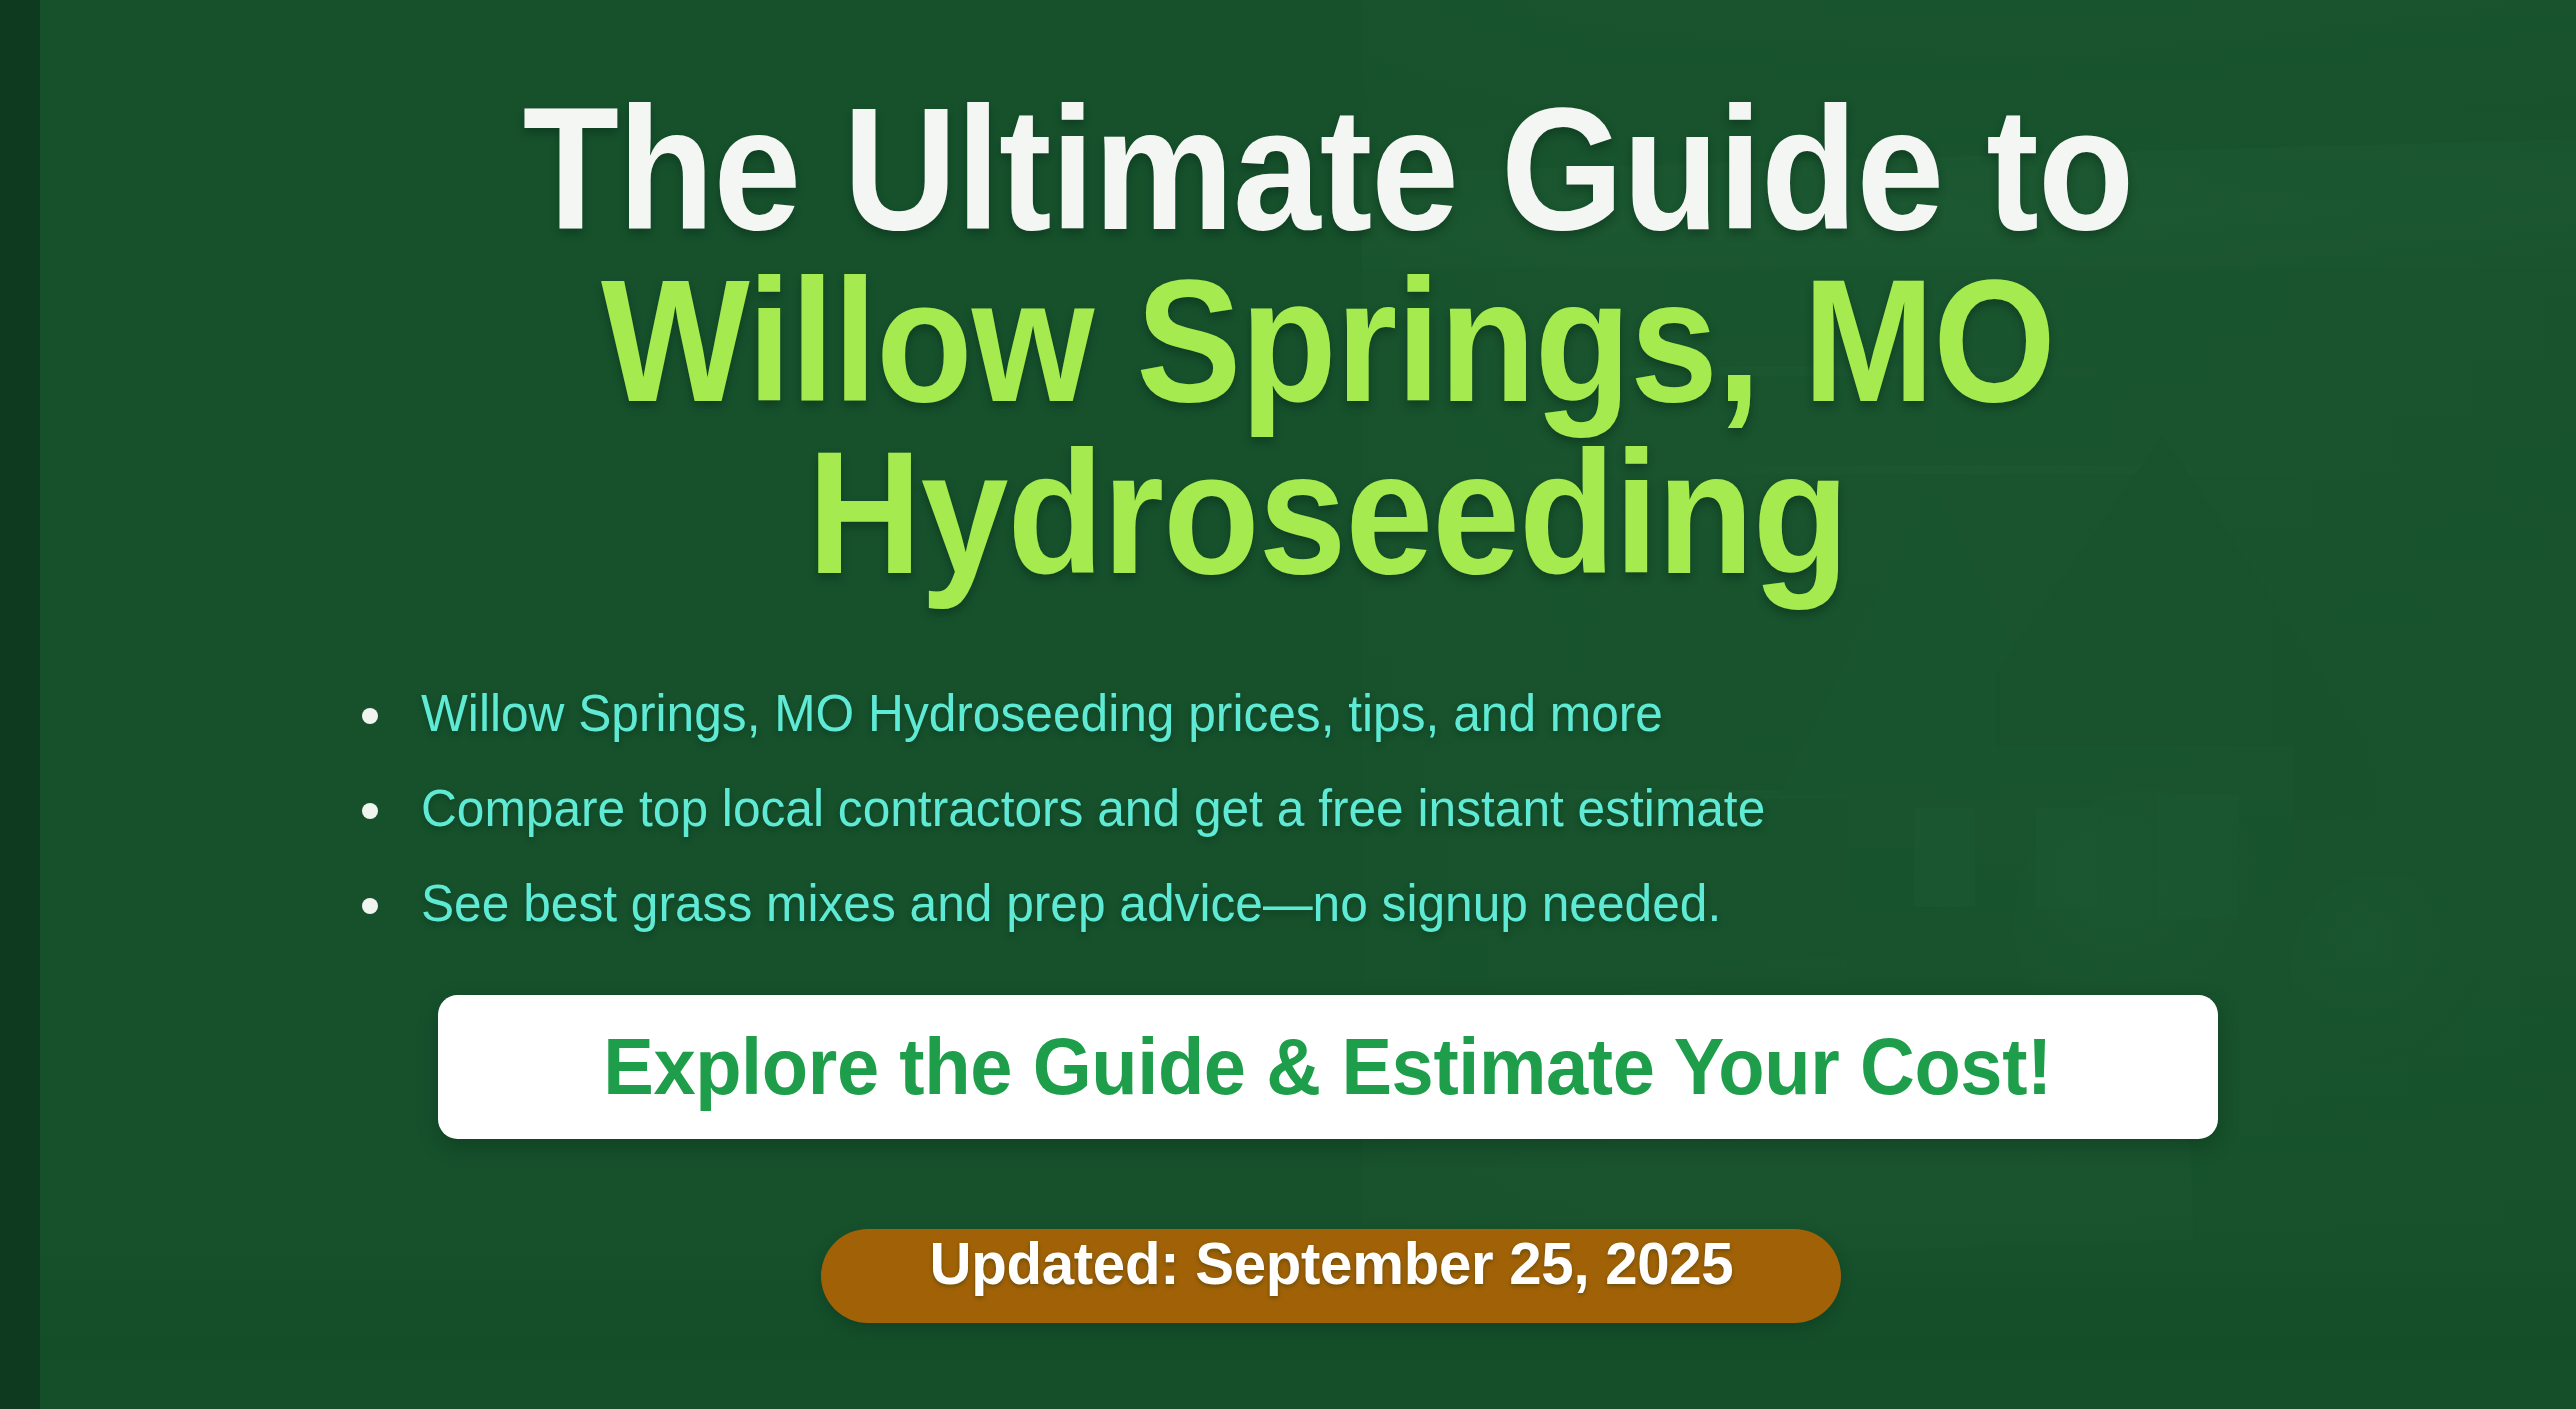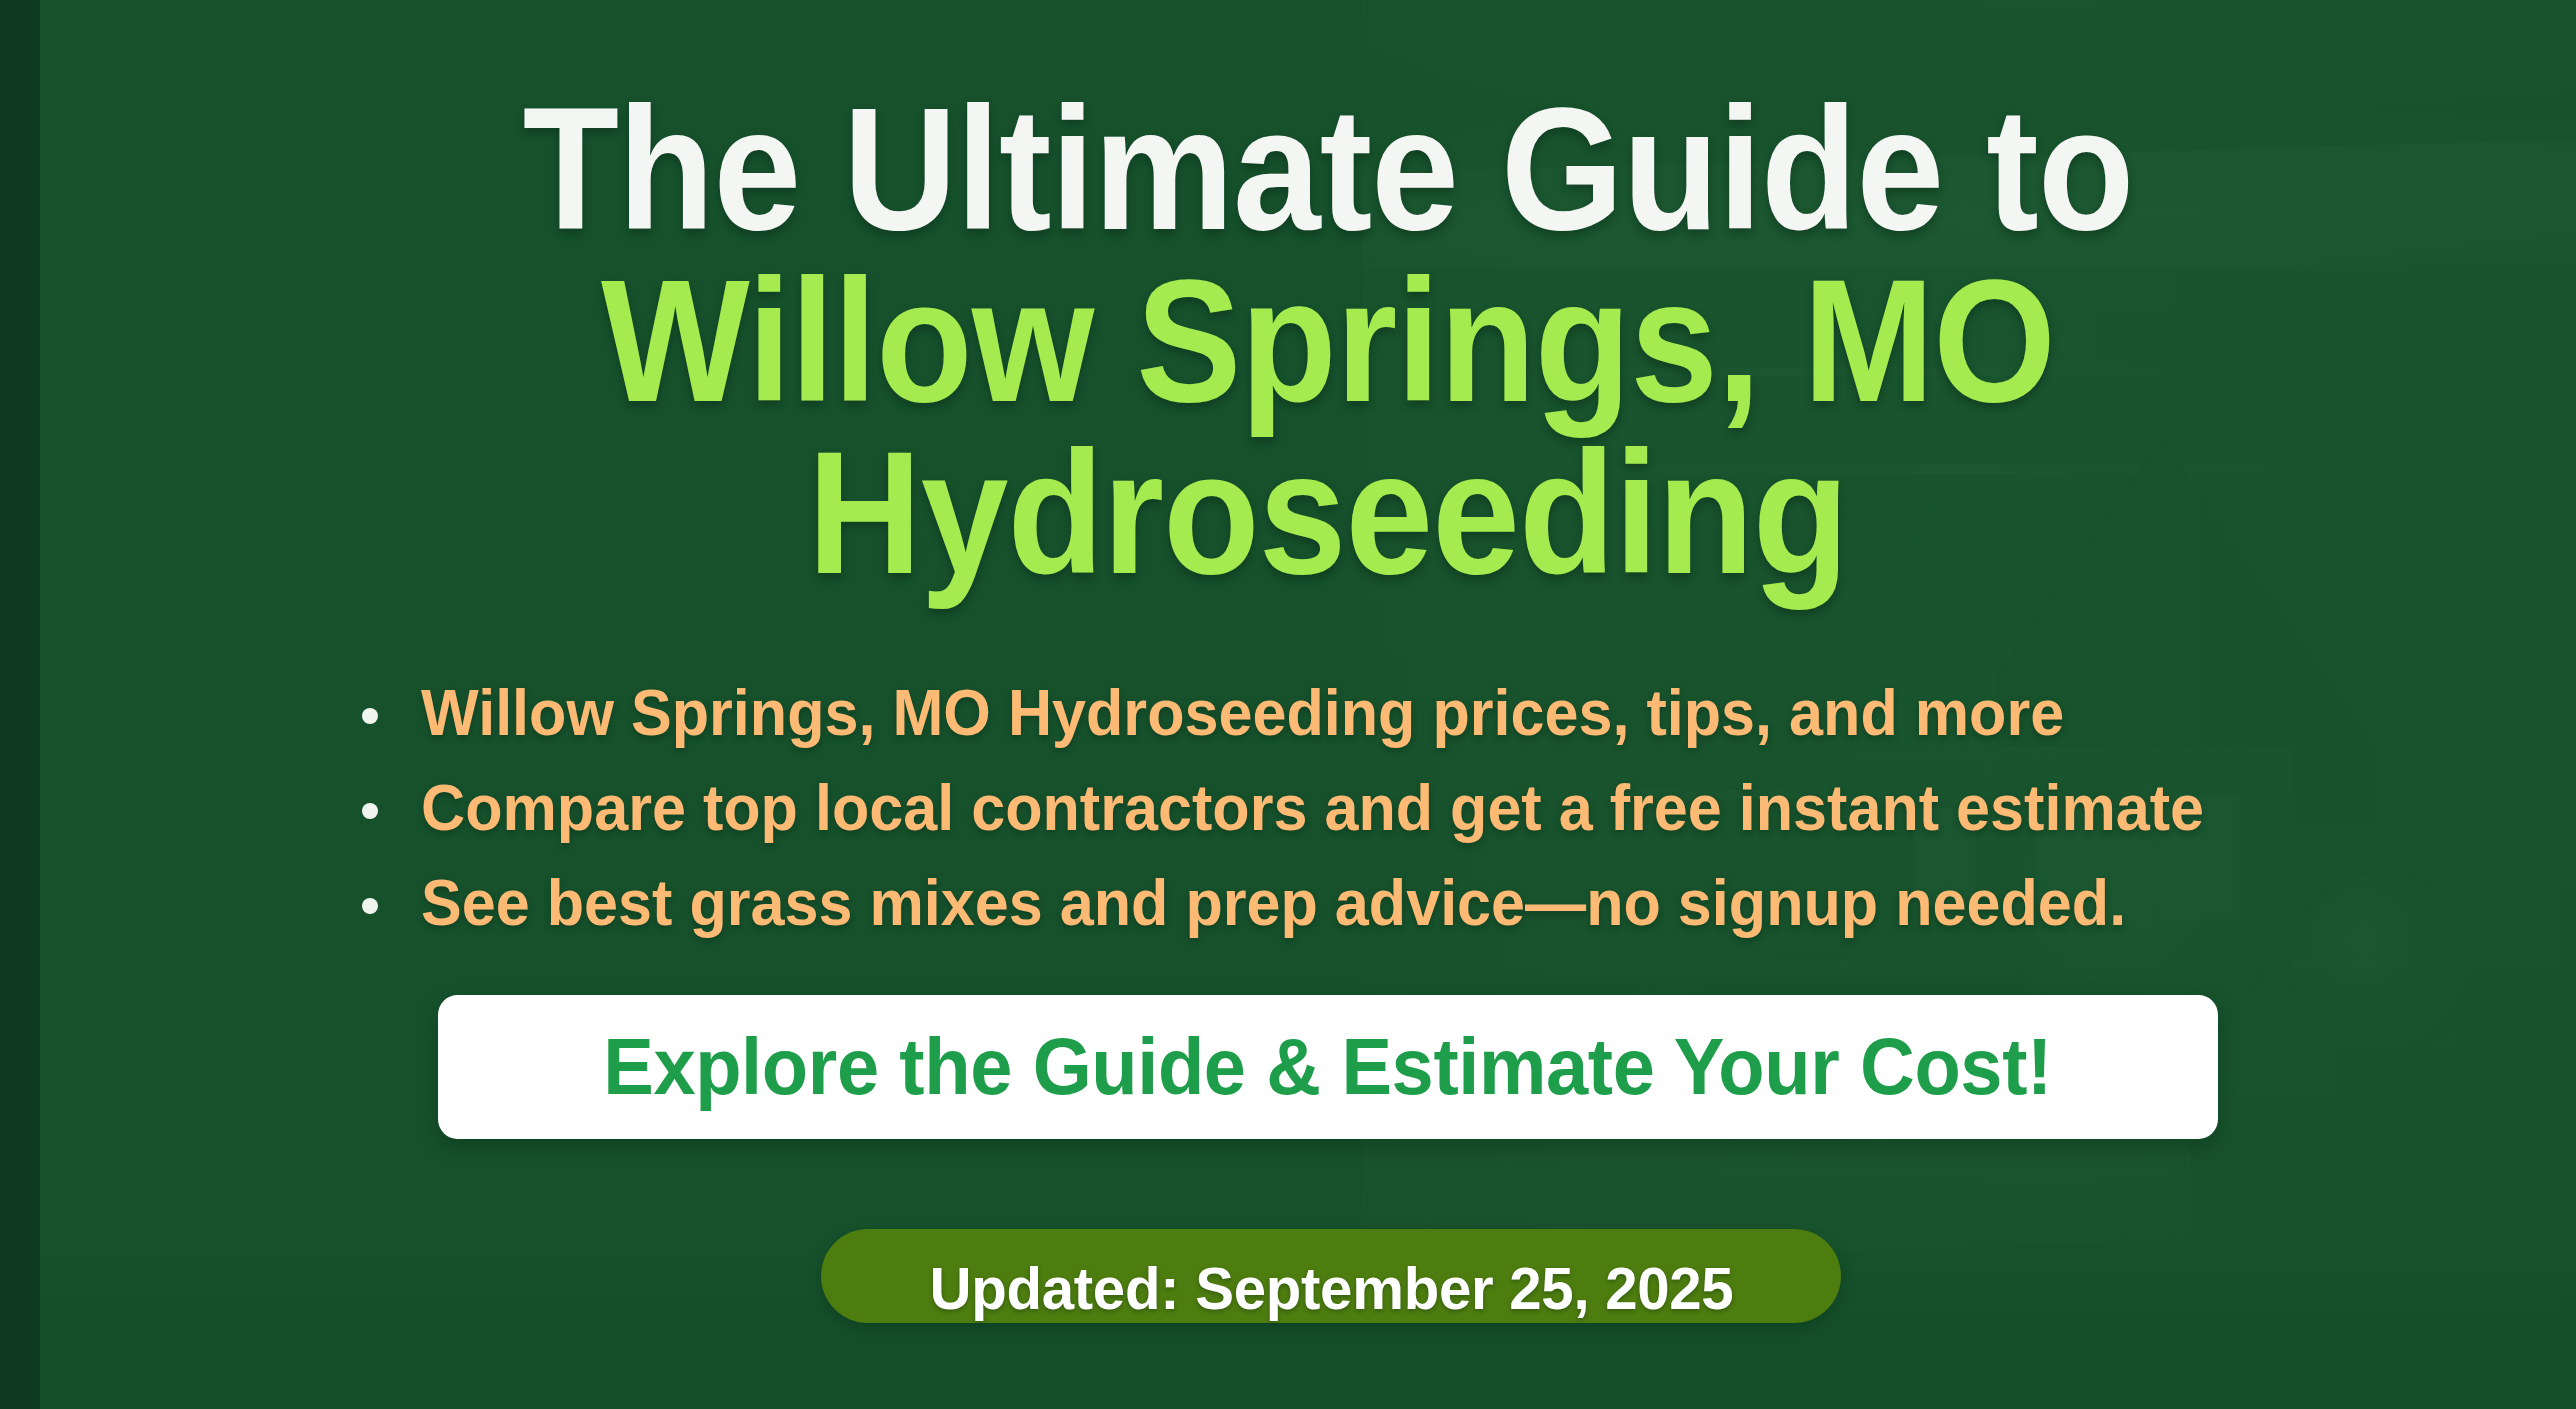--- a/index.html
+++ b/index.html
@@ -169,23 +169,23 @@
     left: 315px;
     top: 666px;
     margin: 0;
     padding: 0;
     list-style: none;
   }
   .bullets li {
     position: relative;
     height: 95px;
     padding-left: 66px;
-    color: #fdba74;
-    font-size: 64px;
-    font-weight: bold;
+    color: #5eead4;
+    font-size: 52px;
+    font-weight: normal;
     line-height: 95px;
     white-space: nowrap;
     text-shadow: 0 2.7px 6.3px rgba(6,36,18,.38);
   }
   .bullets li .dot {
     position: absolute;
     left: 7.2px;
     top: 42px;
     width: 16px;
     height: 16px;
@@ -223,24 +223,24 @@
     white-space: nowrap;
     transform: scaleX(.96);
   }
 
   .badge {
     position: absolute;
     left: 781px;
     top: 1229px;
     width: 1020px;
     height: 94px;
-    background: #4d7c0f;
+    background: #a16207;
     border-radius: 47px;
     display: flex;
-    align-items: flex-end;
+    align-items: flex-start;
     justify-content: center;
     box-shadow: 0 5.4px 14.3px rgba(5,30,15,.24);
   }
   .badge .badge-label {
     color: #ffffff;
     font-size: 60px;
     font-weight: bold;
     white-space: nowrap;
     letter-spacing: -0.3px;
     transform: scaleX(.97);

